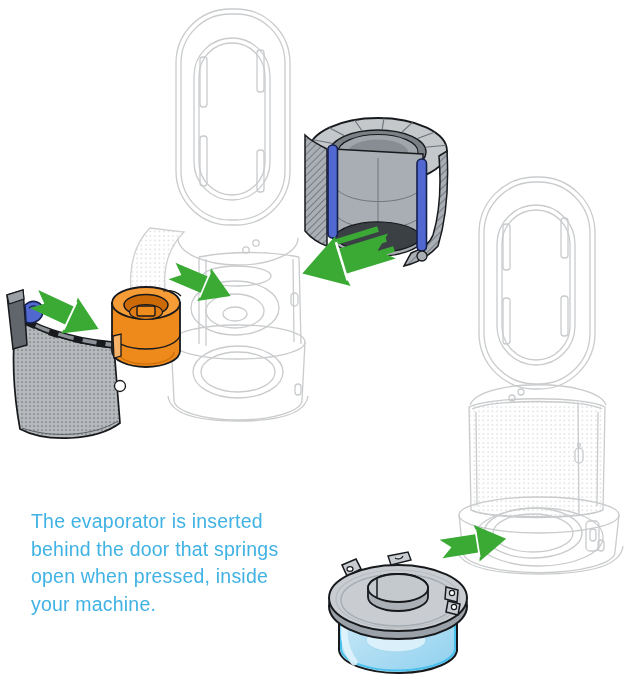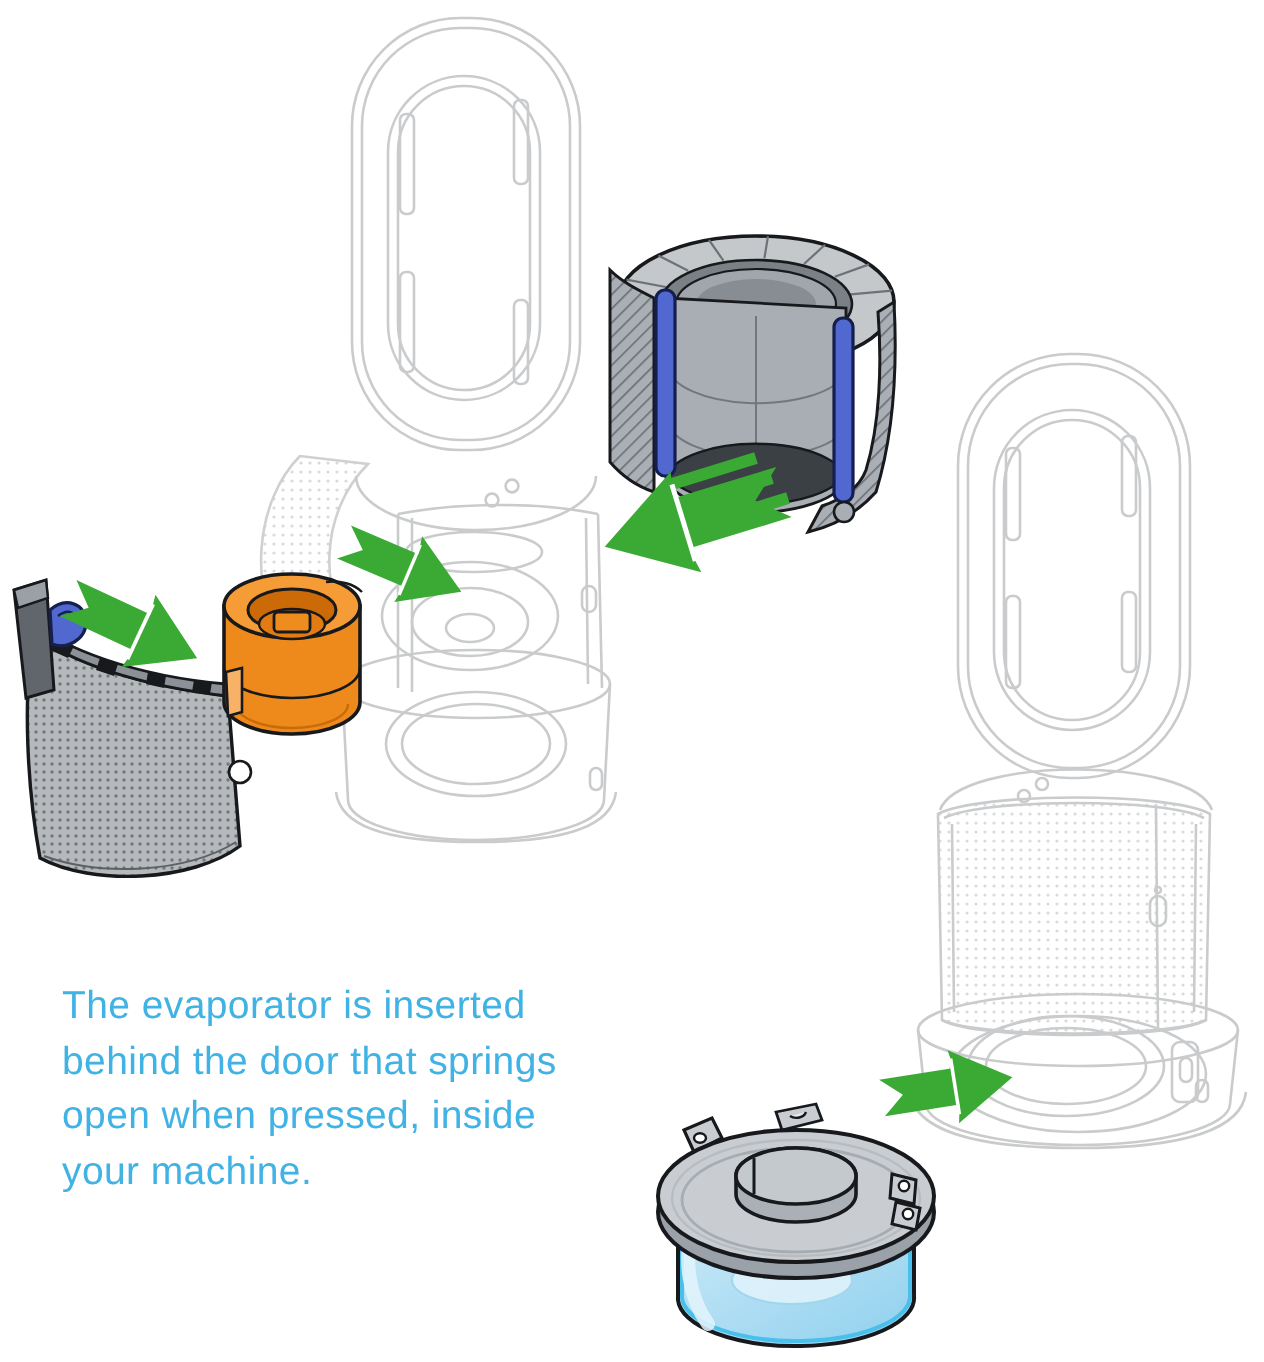--- a/index.html
+++ b/index.html
@@ -13,21 +13,21 @@
     --outline-gray:#c9cbcd;
     --ink:#17191c;
   }
   html,body{margin:0;padding:0;background:#fff;}
   .stage{
     position:relative;width:632px;height:681px;background:#fff;overflow:hidden;
     font-family:"Liberation Sans", sans-serif;
   }
   .stage svg{position:absolute;left:0;top:0;}
   .caption{
-    position:absolute;left:31px;top:490px;width:280px;
+    position:absolute;left:31px;top:508px;width:280px;
     font-size:19.5px;line-height:1.42;letter-spacing:.2px;
     color:var(--caption-blue);
     white-space:pre-line;
   }
   .outline{stroke:var(--outline-gray);stroke-width:1.3;fill:none;}
   .ink{stroke:var(--ink);}
 </style>
 </head>
 <body>
 

